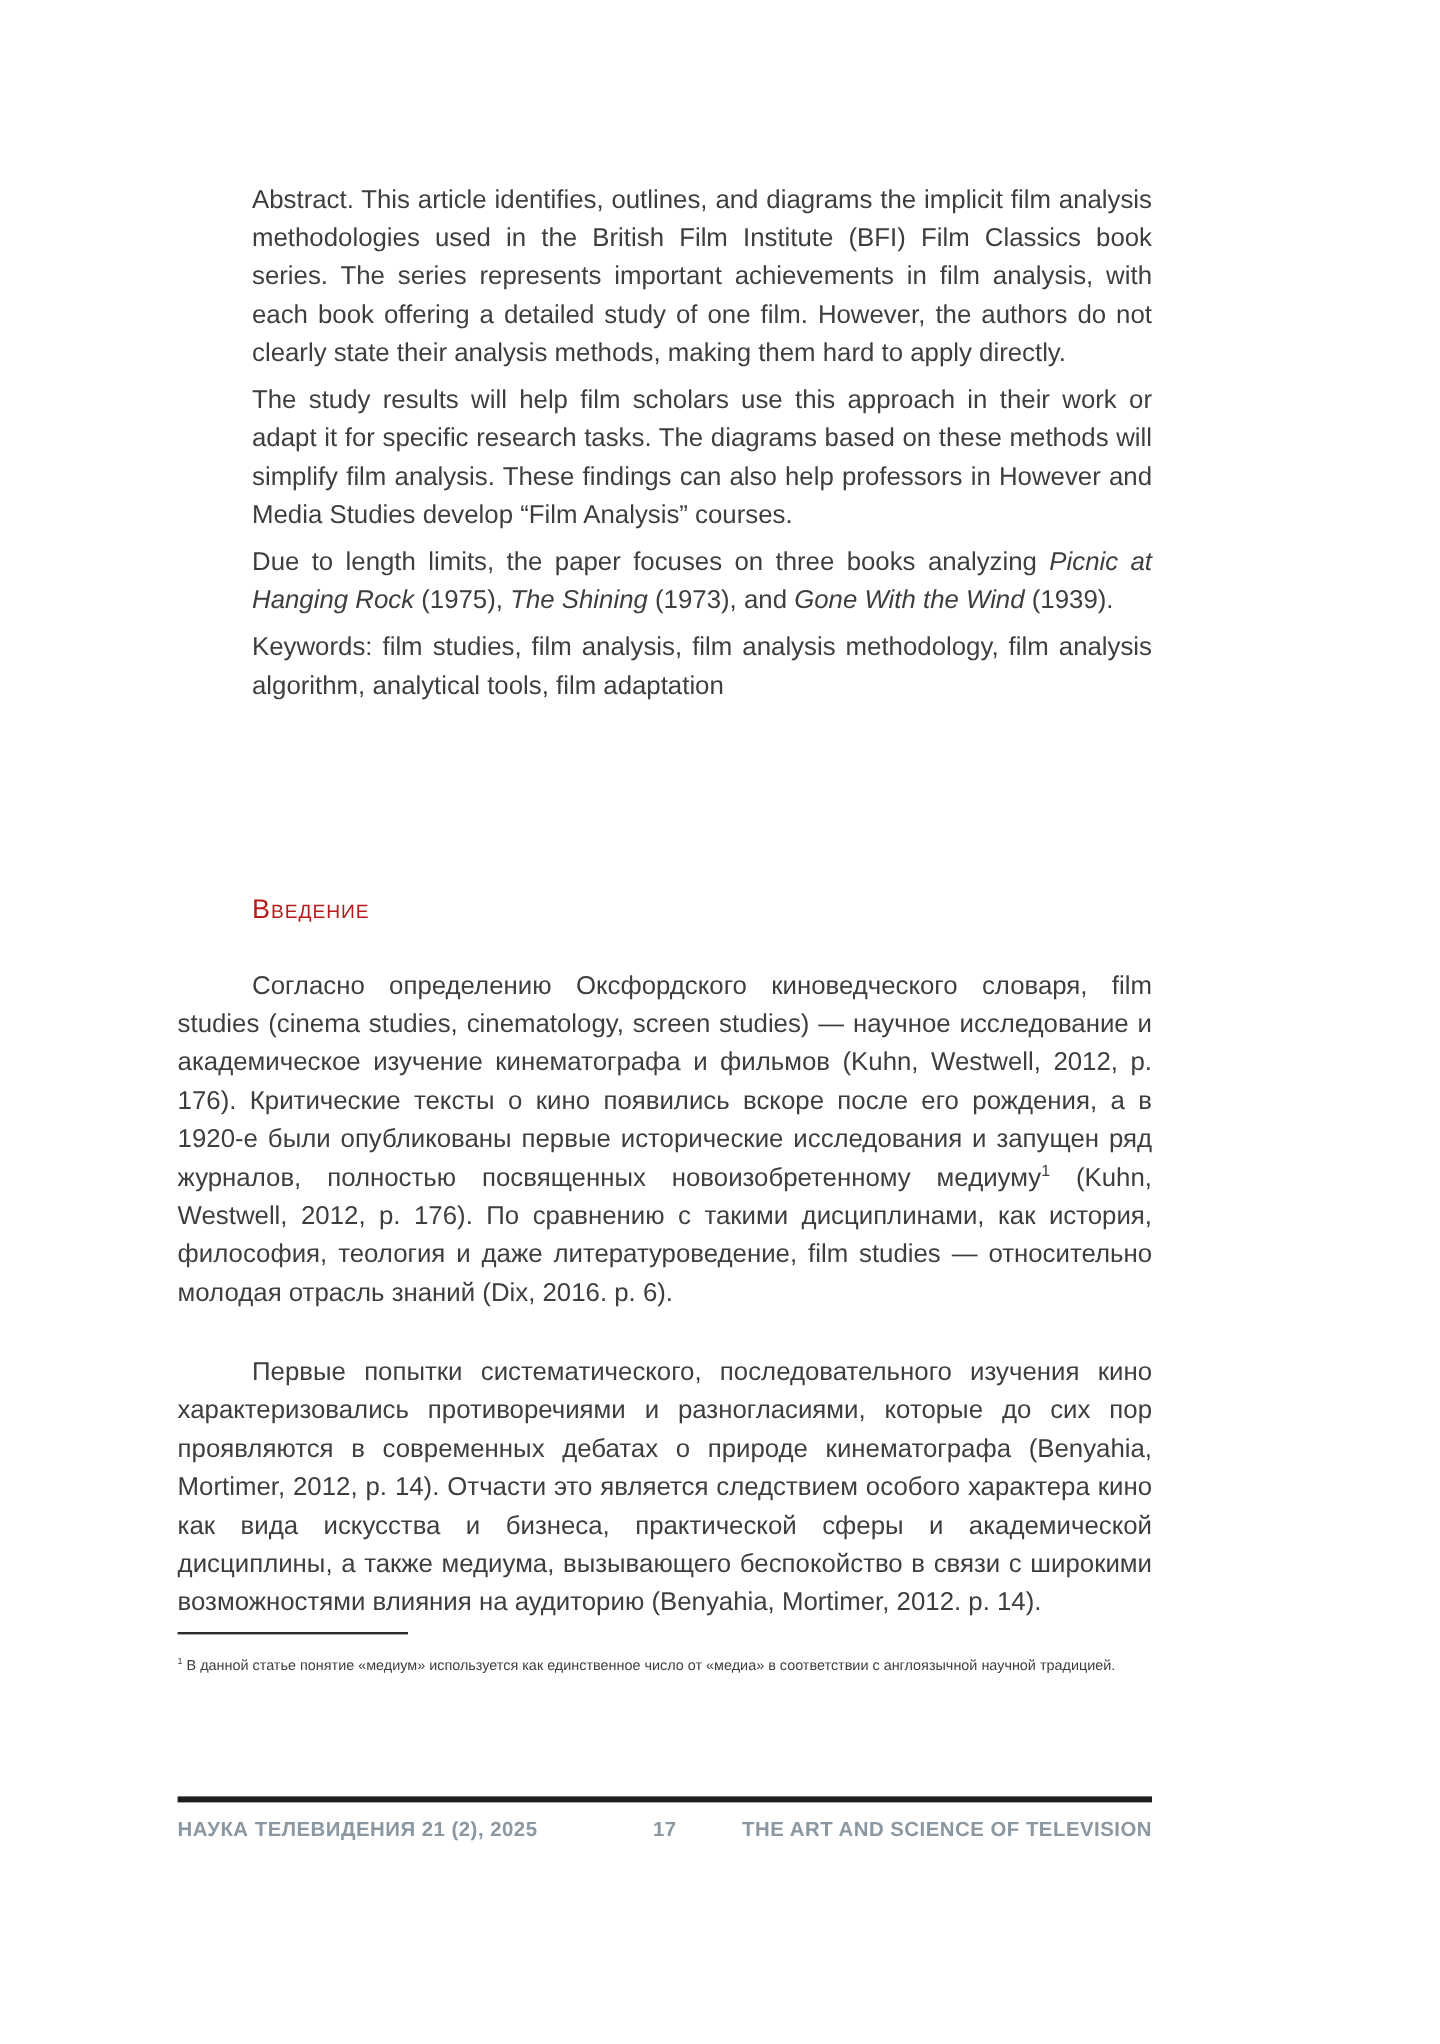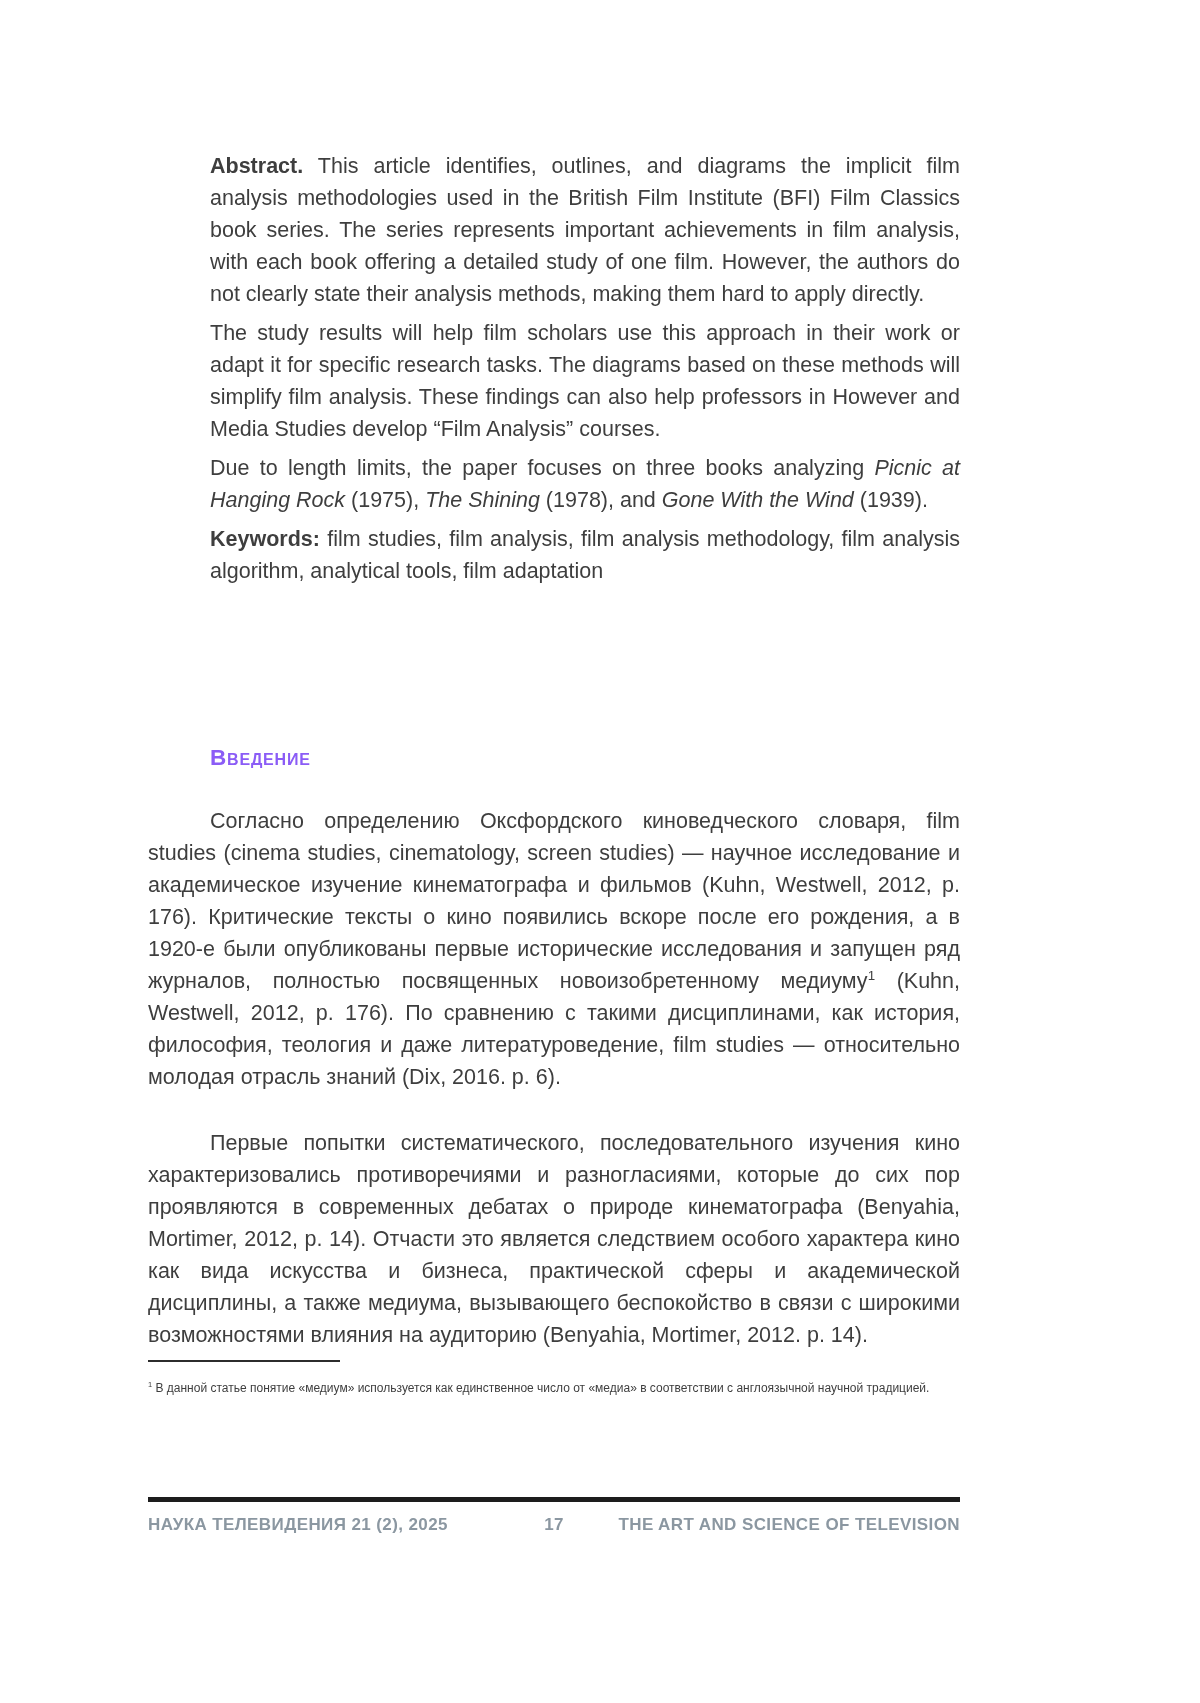--- a/index.html
+++ b/index.html
@@ -30,29 +30,29 @@
   .para {
     font-size: 21.5px;
     line-height: 32px;
     text-align: justify;
     margin: 0 0 7px 0;
   }
   .intro { margin-top: 158px; }
   .heading {
     font-size: 22.5px;
     line-height: 26px;
-    font-weight: 700;
+    font-weight: 400;
     font-variant: small-caps;
     letter-spacing: 0.8px;
-    color: #8b5cf6;
+    color: #b91c1c;
     margin: 0 0 14px 62px;
   }
   .intro .para { margin-bottom: 9px; }
   .para.indent { text-indent: 62px; margin-top: 34px; }
-  .b { font-weight: 700; }
+  .b { font-weight: 400; }
   .i { font-style: italic; }
   sup { font-size: 0.62em; line-height: 0; }
   .footnote-area {
     position: absolute;
     left: 148px;
     top: 1360px;
     width: 812px;
   }
   .footnote-rule {
     width: 192px;
@@ -96,21 +96,21 @@
 </head>
 <body>
 
 <div class="page">
 
   <main class="content">
 
     <section class="abstract">
         <p class="para"><span class="b">Abstract.</span><span> This article identifies, outlines, and diagrams the implicit film analysis methodologies used in the British Film Institute (BFI) Film Classics book series. The series represents important achievements in film analysis, with each book offering a detailed study of one film. However, the authors do not clearly state their analysis methods, making them hard to apply directly.</span></p>
         <p class="para"><span>The study results will help film scholars use this approach in their work or adapt it for specific research tasks. The diagrams based on these methods will simplify film analysis. These findings can also help professors in However and Media Studies develop “Film Analysis” courses.</span></p>
-        <p class="para"><span>Due to length limits, the paper focuses on three books analyzing </span><span class="i">Picnic at Hanging Rock</span><span> (1975), </span><span class="i">The Shining</span><span> (1978), and </span><span class="i">Gone With the Wind</span><span> (1939).</span></p>
+        <p class="para"><span>Due to length limits, the paper focuses on three books analyzing </span><span class="i">Picnic at Hanging Rock</span><span> (1975), </span><span class="i">The Shining</span><span> (1973), and </span><span class="i">Gone With the Wind</span><span> (1939).</span></p>
         <p class="para"><span class="b">Keywords:</span><span> film studies, film analysis, film analysis methodology, film analysis algorithm, analytical tools, film adaptation</span></p>
       </section>
 
     <section class="intro">
       <h2 class="heading">Введение</h2>
       <div>
           <p class="para indent"><span>Согласно определению Оксфордского киноведческого словаря, film studies (cinema studies, cinematology, screen studies) — научное исследование и академическое изучение кинематографа и фильмов (Kuhn, Westwell, 2012, p. 176). Критические тексты о кино появились вскоре после его рождения, а в 1920-е были опубликованы первые исторические исследования и запущен ряд журналов, полностью посвященных новоизобретенному медиуму</span><sup>1</sup><span> (Kuhn, Westwell, 2012, p. 176). По сравнению с такими дисциплинами, как история, философия, теология и даже литературоведение, film studies — относительно молодая отрасль знаний (Dix, 2016. p. 6).</span></p>
           <p class="para indent"><span>Первые попытки систематического, последовательного изучения кино характеризовались противоречиями и разногласиями, которые до сих пор проявляются в современных дебатах о природе кинематографа (Benyahia, Mortimer, 2012, p. 14). Отчасти это является следствием особого характера кино как вида искусства и бизнеса, практической сферы и академической дисциплины, а также медиума, вызывающего беспокойство в связи с широкими возможностями влияния на аудиторию (Benyahia, Mortimer, 2012. p. 14).</span></p>
         </div>
     </section>

